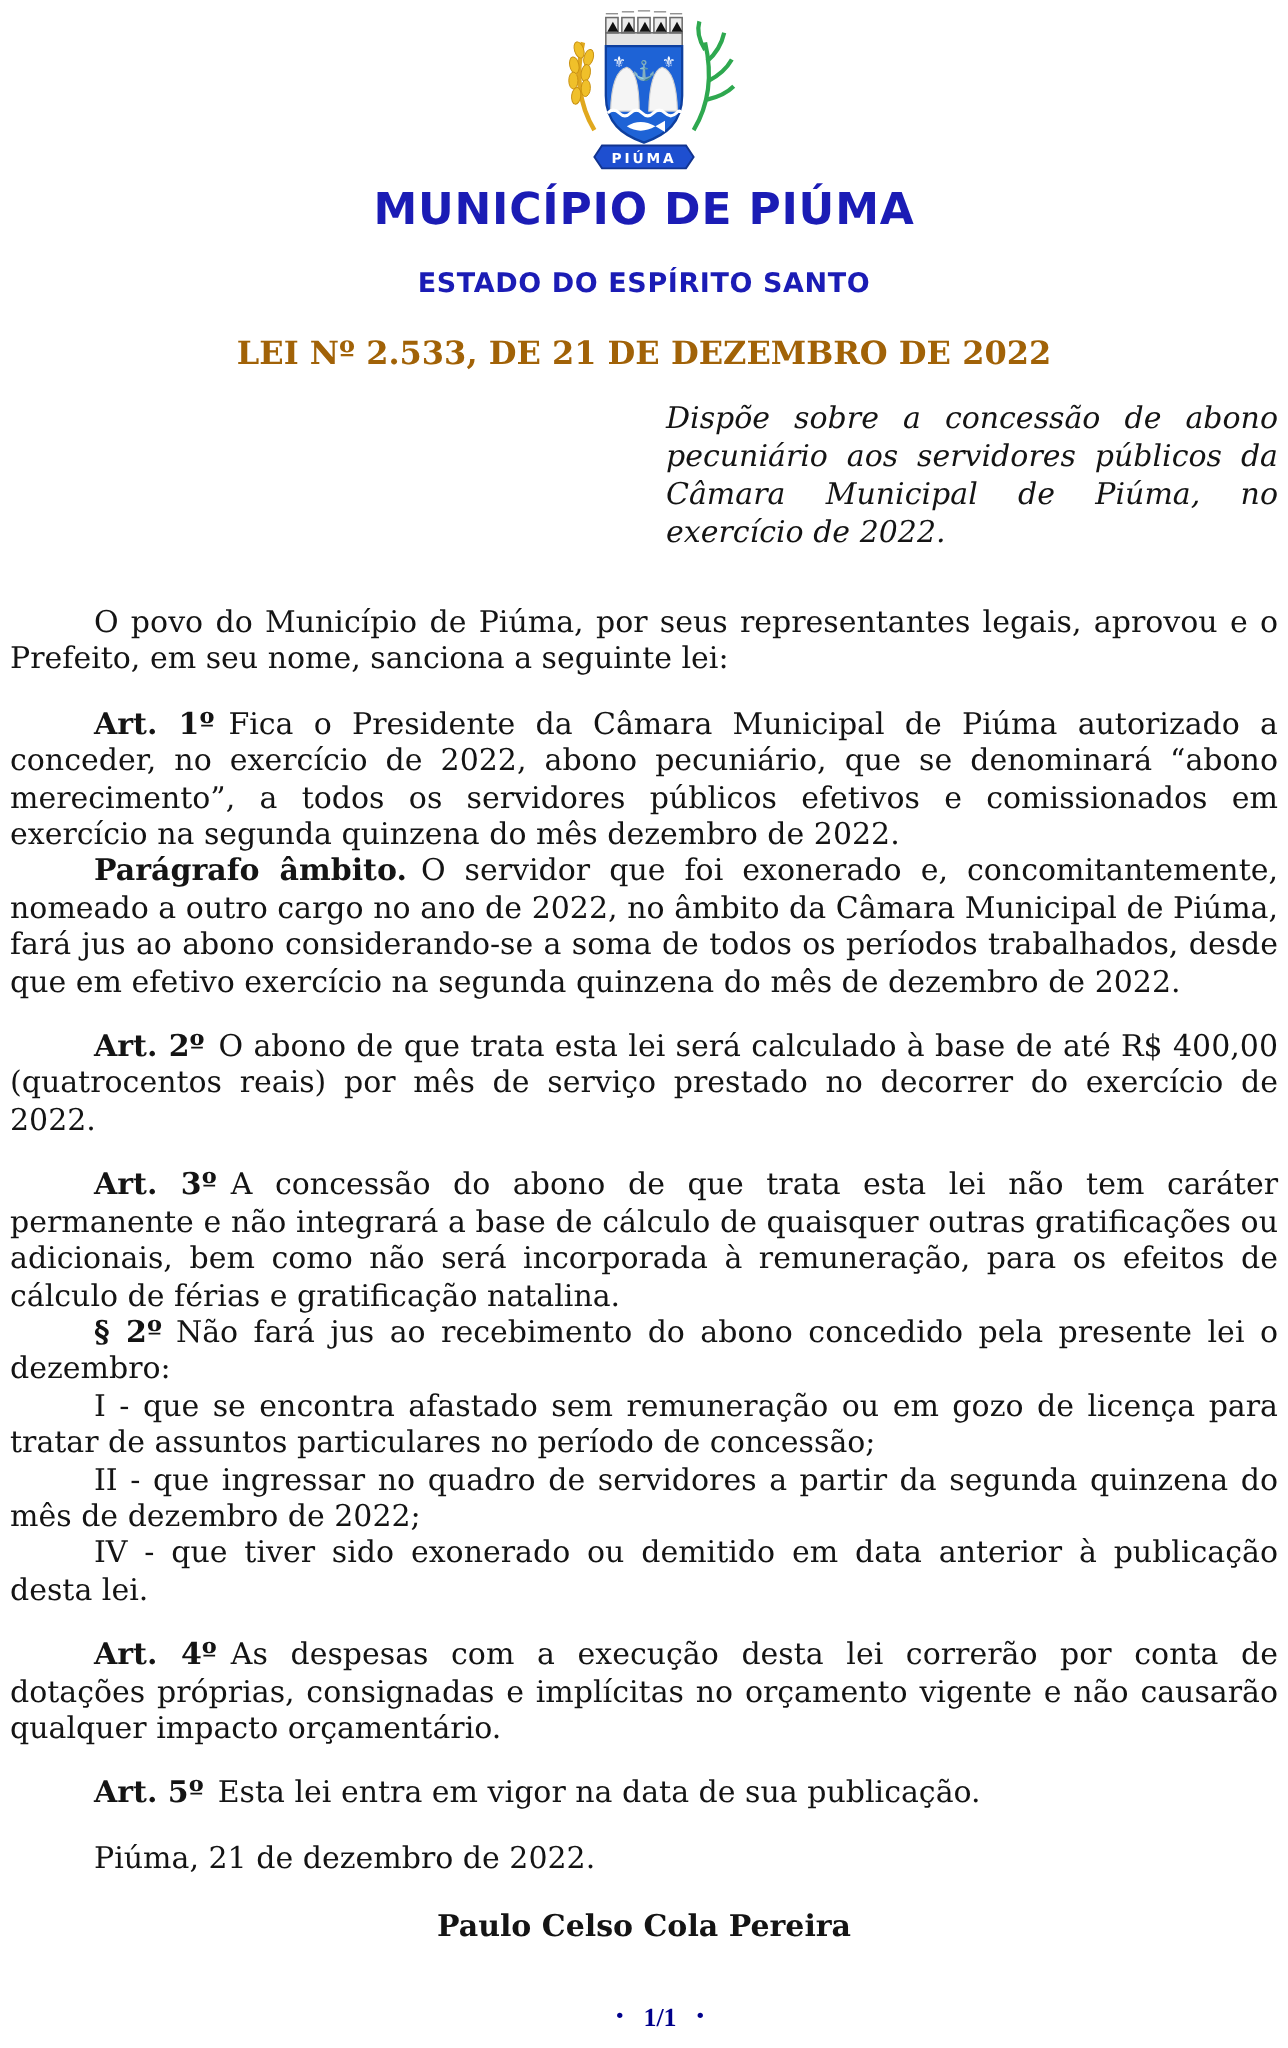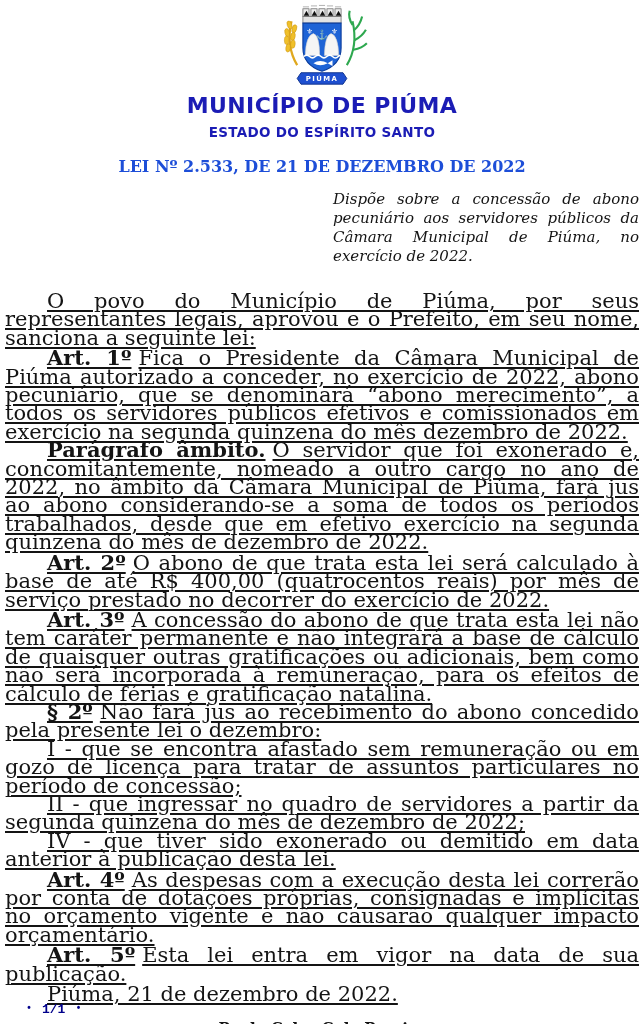--- a/index.html
+++ b/index.html
@@ -8,45 +8,45 @@
     font-family:"DejaVu Serif", serif; color:#141414; overflow:hidden;
     margin:0 auto;
   }
   .crest-wrap { text-align:center; padding-top:4px; height:86px; }
   .muni-name {
     margin:3px 16px 0; text-align:center;
     font-family:"DejaVu Sans", sans-serif; font-weight:bold;
     font-size:22px; letter-spacing:0.4px; color:#1b1cb5;
   }
   .state-name {
-    margin:6px 0 0; text-align:center;
+    margin:16px 0 0; text-align:center;
     font-family:"DejaVu Sans", sans-serif; font-weight:bold;
     font-size:13.5px; letter-spacing:0.3px; color:#1b1cb5;
   }
   .law-title {
     margin:17px 0 0; text-align:center;
-    font-size:16px; font-weight:bold; color:#1d4ed8;
+    font-size:16px; font-weight:bold; color:#a16207;
   }
   .ementa {
     margin:14px 5px 0 333px;
     font-style:italic; text-align:justify;
     font-size:15px; line-height:19px;
   }
   .body-text { margin-top:26px; padding:0 5px; }
   .para {
-    margin:0; font-size:21px; line-height:18.4px;
-    text-align:justify; text-indent:42px;text-decoration:underline;
+    margin:0; font-size:15px; line-height:18.4px;
+    text-align:justify; text-indent:42px;
   }
-  .para.gap { margin-top:2px; }
+  .para.gap { margin-top:14px; }
   .plabel { font-weight:bold; margin-right:7px; }
   .signature { margin-top:16px; text-align:center; font-size:15px; line-height:18.5px; }
   .sig-name { font-weight:bold; }
   .page-footer {
-    position:absolute; left:16px; right:0; bottom:7px; text-align:left;
-    font-family:Liberation Mono, monospace; font-weight:bold;
+    position:absolute; left:16px; right:0; bottom:7px; text-align:center;
+    font-family:Liberation Serif, serif; font-weight:bold;
     font-size:13px; color:#00008b;
   }
   .page-footer .dot { font-size:10px; vertical-align:2px; margin:0 10px; }
 </style>
 </head>
 <body>
 
 <div class="page">
 
   <div class="crest-wrap">

